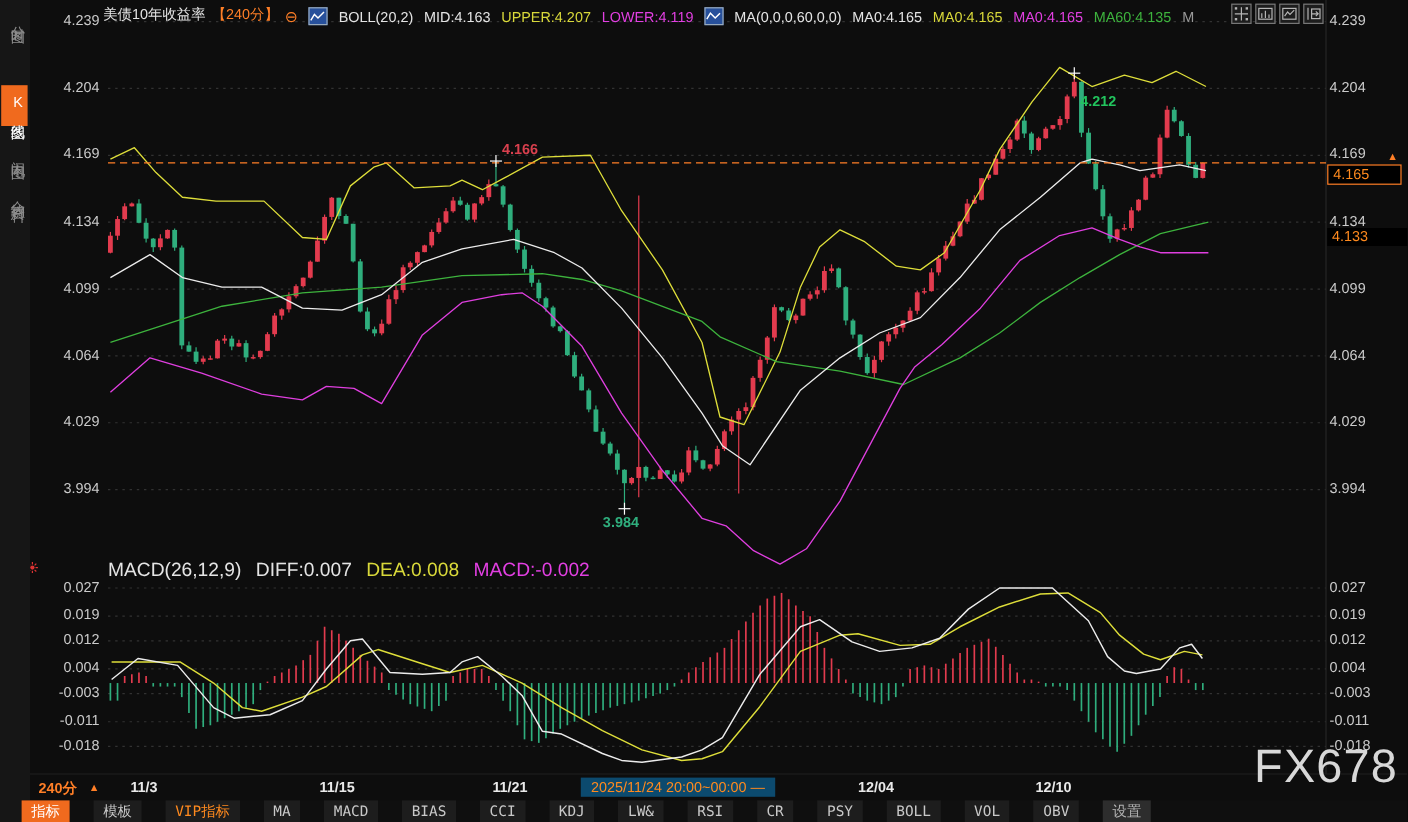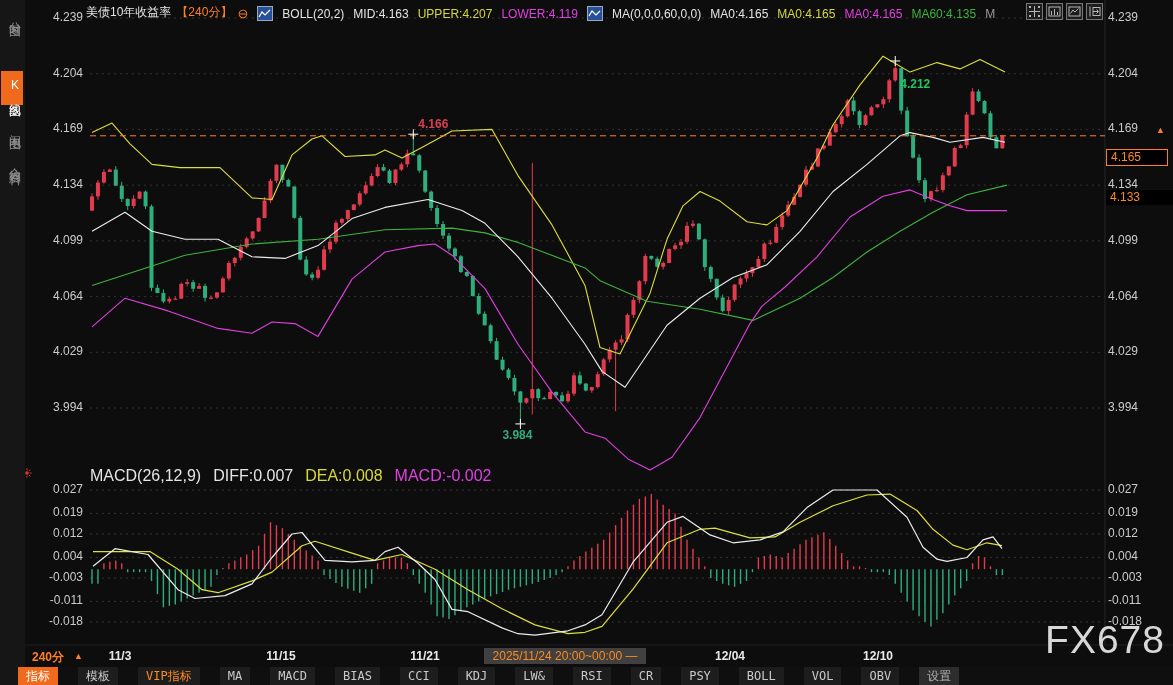--- a/index.html
+++ b/index.html
@@ -20,34 +20,34 @@
   .mini-chart-icon{display:inline-block;width:14px;height:13px;background:#27509b;border:1px solid #9ab;line-height:0;}
   #topright{position:absolute;right:70px;top:3px;display:flex;gap:3px;z-index:3;}
   .tbtn{width:15px;height:15px;border:1px solid #777;background:#1d1d1d;cursor:pointer;line-height:0;}
   
   #chart-svg{position:absolute;left:0;top:0;z-index:1;}
   
   .axlbl{position:absolute;font-size:12px;color:#cbcbcb;z-index:2;}
   .axlbl.left{width:58px;text-align:right;}
   
   #tag-last{position:absolute;left:1106px;top:137px;width:56px;height:15px;border:1px solid #ff7f27;
-            background:#000;color:#ff8a1e;font-size:12px;line-height:15px;padding-left:4px;z-index:4;margin-top:12px;}
+            background:#000;color:#ff8a1e;font-size:12px;line-height:15px;padding-left:4px;z-index:4;}
   #tag-arrow{position:absolute;left:1156px;top:125px;color:#ff7f27;font-size:9px;z-index:4;}
   #tag-ma60{position:absolute;left:1106px;top:190px;width:67px;height:15px;background:#000;
             color:#ff8a1e;font-size:12px;line-height:15px;padding-left:4px;z-index:4;}
   
   #macd-header{position:absolute;left:90px;top:467px;display:flex;gap:12px;font-size:16px;z-index:3;white-space:nowrap;}
   
   .anno{position:absolute;font-size:12px;font-weight:bold;z-index:3;}
   
   #xaxis-row{position:absolute;left:0;top:645px;width:1173px;height:22px;z-index:2;}
   #period-label{position:absolute;left:32px;top:4px;color:#ff7f27;font-weight:bold;font-size:12px;}
   #period-arrow{position:absolute;left:74px;top:6px;color:#ff7f27;font-size:9px;}
   .xlbl{position:absolute;top:4px;transform:translateX(-50%);color:#e9e9e9;font-weight:bold;font-size:12px;}
-  #date-box{position:absolute;left:484px;top:3px;width:162px;height:16px;background:#404040;
+  #date-box{position:absolute;left:484px;top:3px;width:162px;height:16px;background:#0c4a6e;
             color:#ff8a1e;font-size:12px;line-height:16px;text-align:center;}
   
   #watermark{position:absolute;right:8px;bottom:23px;font-size:39px;color:#d8d8d8;z-index:6;letter-spacing:1px;}
   
   #tabbar{position:absolute;left:18px;right:0;bottom:0;height:18px;background:#0f0f0f;display:flex;
           z-index:7;font-family:"DejaVu Sans Mono",monospace;font-size:12px;line-height:18px;}
   .btab{background:#1d1d1d;color:#c9c9c9;padding:0 8px;margin-right:20px;cursor:pointer;white-space:nowrap;}
   .btab.active{background:#f06a1e;color:#fff;}
   .btab.vip{color:#ff8a1e;}
   .btab.muted{background:#2d2d2d;color:#b2b2b2;}

